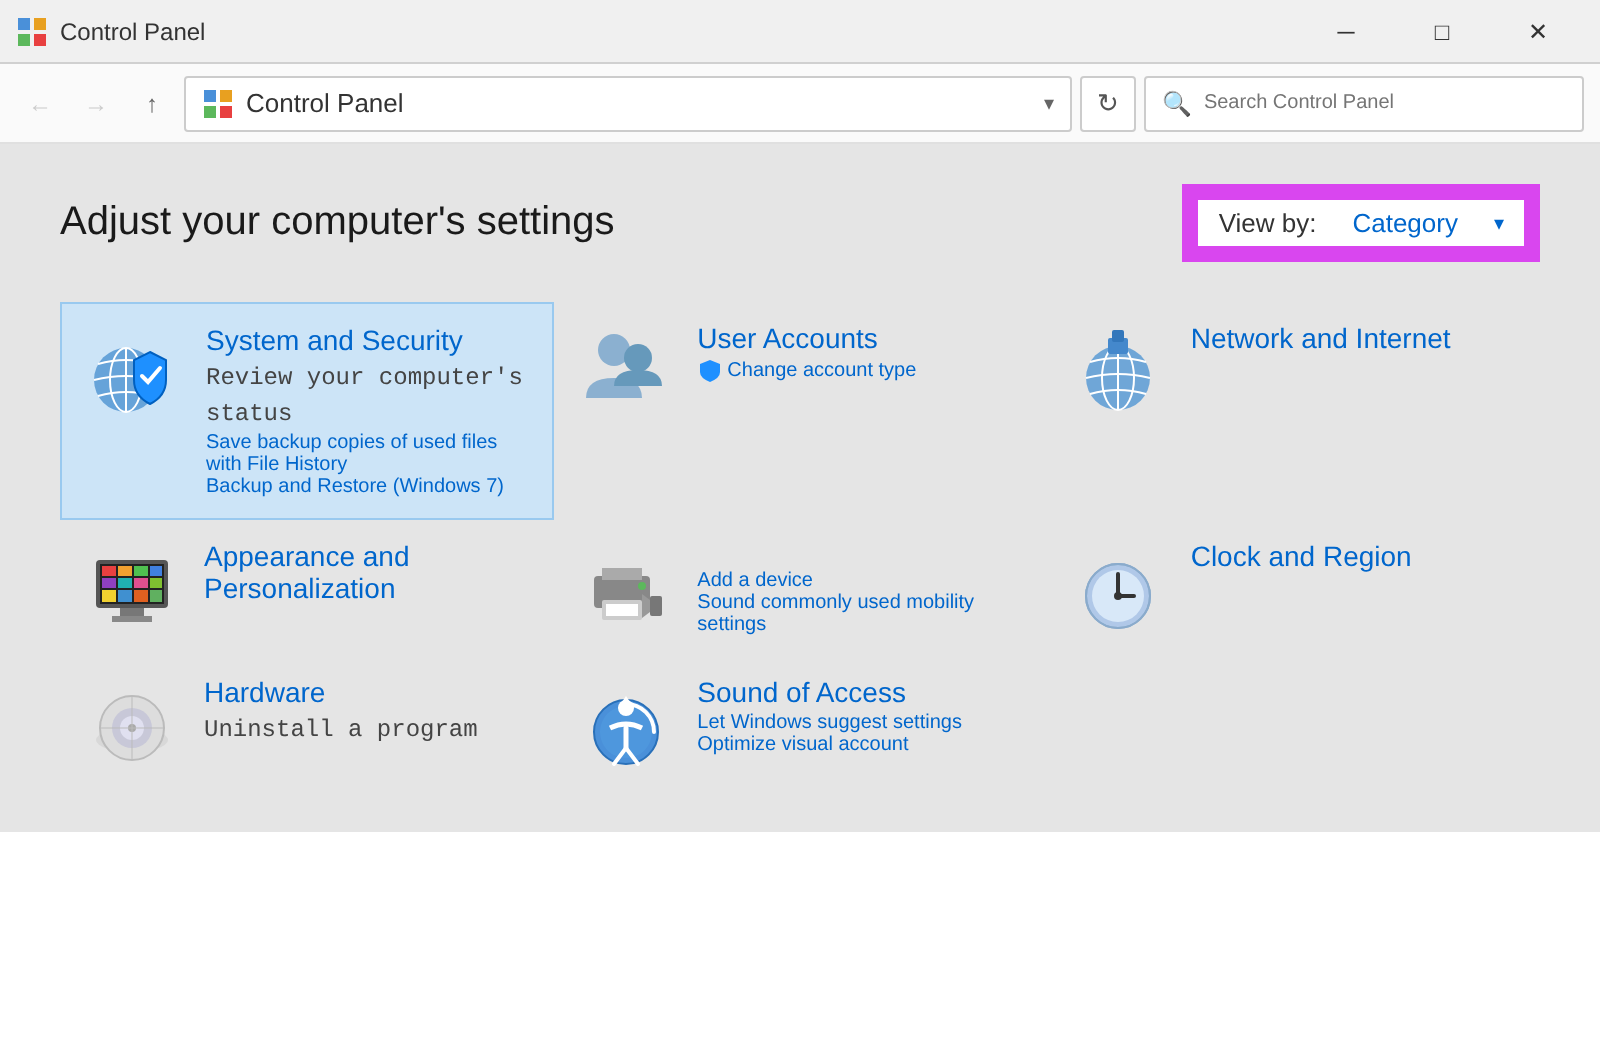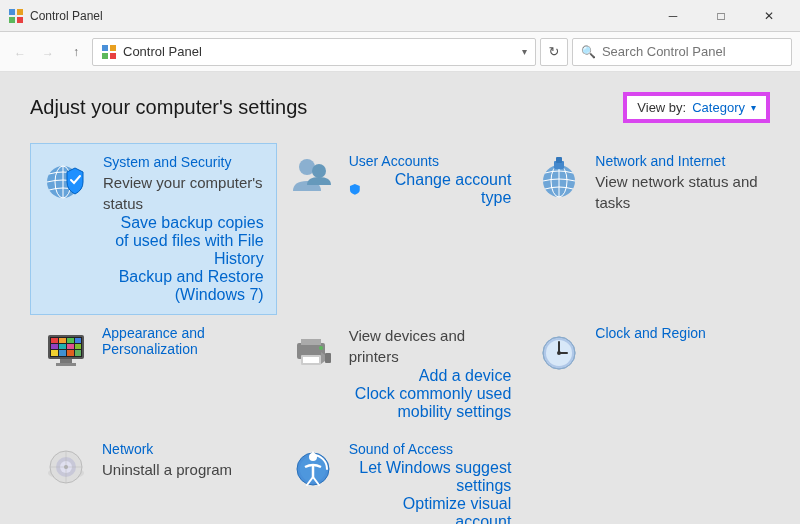--- a/index.html
+++ b/index.html
@@ -125,21 +125,21 @@
       gap: 6px;
       border-radius: 2px;
     }
     .search-icon {
       color: #666;
       font-size: 12px;
     }
     .search-input {
       border: none;
       outline: none;
-      font-size: 13px;
+      font-size: 10px;
       color: #999;
       width: 100%;
       background: transparent;
     }
 
     
     .main-content {
       padding: 20px 30px;
       background: #e5e5e5;
     }
@@ -152,22 +152,22 @@
       margin-bottom: 20px;
     }
     .page-title {
       font-size: 20px;
       font-weight: 300;
       color: #1a1a1a;
     }
     .view-by {
       display: flex;
       align-items: center;
-      gap: 6px;
-      border: 4px solid #d946ef;
+      gap: 18px;
+      border: 8px solid #d946ef;
       padding: 4px 10px;
       cursor: pointer;
       background: #fff;
     }
     .view-by-label {
       color: #333;
       font-size: 13px;
     }
     .view-by-value {
       color: #0066cc;
@@ -208,29 +208,29 @@
     }
     .category-title {
       color: #0066cc;
       font-size: 14px;
       text-decoration: none;
       display: block;
       margin-bottom: 2px;
     }
     .category-desc {
       color: #444;
-      font-size: 15px;
+      font-size: 12px;
       line-height: 1.4;
+      font-family: Liberation Mono, monospace;
     }
     .category-link {
       color: #0066cc;
-      font-size: 16px;
+      font-size: 10px;
       text-decoration: none;
       display: block;
-      text-align: right;
     }
     .category-link.shield-link {
       display: flex;
       align-items: center;
       gap: 3px;
     }
   </style>
 </head>
 <body>
 
@@ -336,21 +336,20 @@
           <ellipse cx="24" cy="28" rx="8" ry="16" fill="none" stroke="#fff" stroke-width="1"></ellipse>
           <path d="M8 28 Q24 24 40 28" stroke="#fff" stroke-width="1" fill="none"></path>
           <path d="M10 20 Q24 16 38 20" stroke="#fff" stroke-width="1" fill="none"></path>
           <path d="M10 36 Q24 32 38 36" stroke="#fff" stroke-width="1" fill="none"></path>
           <rect x="19" y="8" width="10" height="8" rx="1" fill="#4488cc"></rect>
           <rect x="21" y="4" width="6" height="6" rx="1" fill="#3377bb"></rect>
         </svg>
       </div>
       <div class="category-content">
         <a class="category-title">Network and Internet</a>
-        <span class="category-desc">View network status and tasks</span>
       </div>
     </div>
 
     <div class="category-item">
       <div class="category-icon">
         <svg width="48" height="48" viewBox="0 0 48 48">
 
           <rect x="6" y="10" width="36" height="24" rx="2" fill="#555"></rect>
           <rect x="8" y="12" width="32" height="20" fill="#222"></rect>
 
@@ -383,23 +382,23 @@
           <rect x="12" y="14" width="20" height="6" fill="#aaa"></rect>
           <rect x="12" y="30" width="20" height="10" rx="1" fill="#ccc"></rect>
           <rect x="14" y="32" width="16" height="6" fill="#fff"></rect>
           <circle cx="32" cy="23" r="2" fill="#5cb85c"></circle>
 
           <rect x="36" y="28" width="6" height="10" rx="1" fill="#777"></rect>
           <path d="M36 30 L32 27 L32 39 L36 36 Z" fill="#999"></path>
         </svg>
       </div>
       <div class="category-content">
-        <span class="category-desc">View devices and printers</span><br>
+        <br>
         <a class="category-link">Add a device</a>
-        <a class="category-link">Clock commonly used mobility settings</a>
+        <a class="category-link">Sound commonly used mobility settings</a>
       </div>
     </div>
 
     <div class="category-item">
       <div class="category-icon">
         <svg width="48" height="48" viewBox="0 0 48 48">
           <circle cx="24" cy="28" r="16" fill="#b0c8e8" stroke="#8aabcc" stroke-width="1"></circle>
           <circle cx="24" cy="28" r="13" fill="#d8e8f8"></circle>
           <line x1="24" y1="28" x2="24" y2="17" stroke="#333" stroke-width="2" stroke-linecap="round"></line>
           <line x1="24" y1="28" x2="32" y2="28" stroke="#333" stroke-width="2" stroke-linecap="round"></line>
@@ -419,21 +418,21 @@
 
           <ellipse cx="24" cy="32" rx="18" ry="6" fill="#ccc" opacity="0.5"></ellipse>
           <circle cx="24" cy="26" r="16" fill="#ddd" stroke="#bbb" stroke-width="1"></circle>
           <circle cx="24" cy="26" r="10" fill="#c8c8d8"></circle>
           <circle cx="24" cy="26" r="6" fill="#e0e0f0"></circle>
           <circle cx="24" cy="26" r="2" fill="#aaa"></circle>
           <path d="M24 10 L24 42 M8 26 L40 26" stroke="#bbb" stroke-width="0.5"></path>
         </svg>
       </div>
       <div class="category-content">
-        <a class="category-title">Network</a>
+        <a class="category-title">Hardware</a>
         <span class="category-desc">Uninstall a program</span>
       </div>
     </div>
 
     <div class="category-item">
       <div class="category-icon">
         <svg width="48" height="48" viewBox="0 0 48 48">
 
           <circle cx="24" cy="28" r="16" fill="#4a90d9" stroke="#2970b9" stroke-width="1"></circle>
           <circle cx="24" cy="28" r="13" fill="#5ba8e8" opacity="0.3"></circle>

